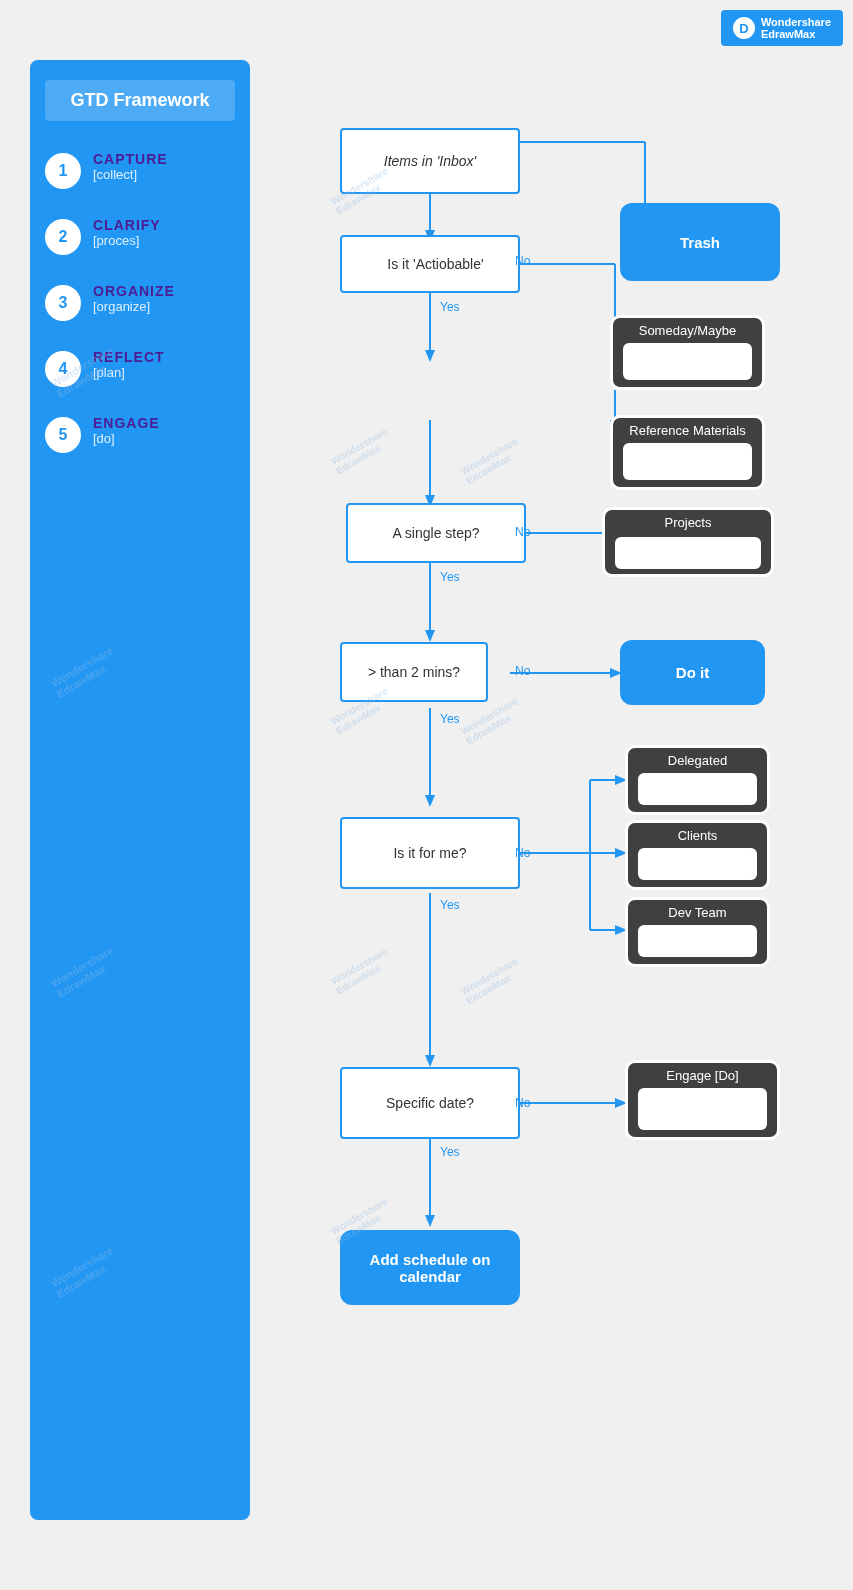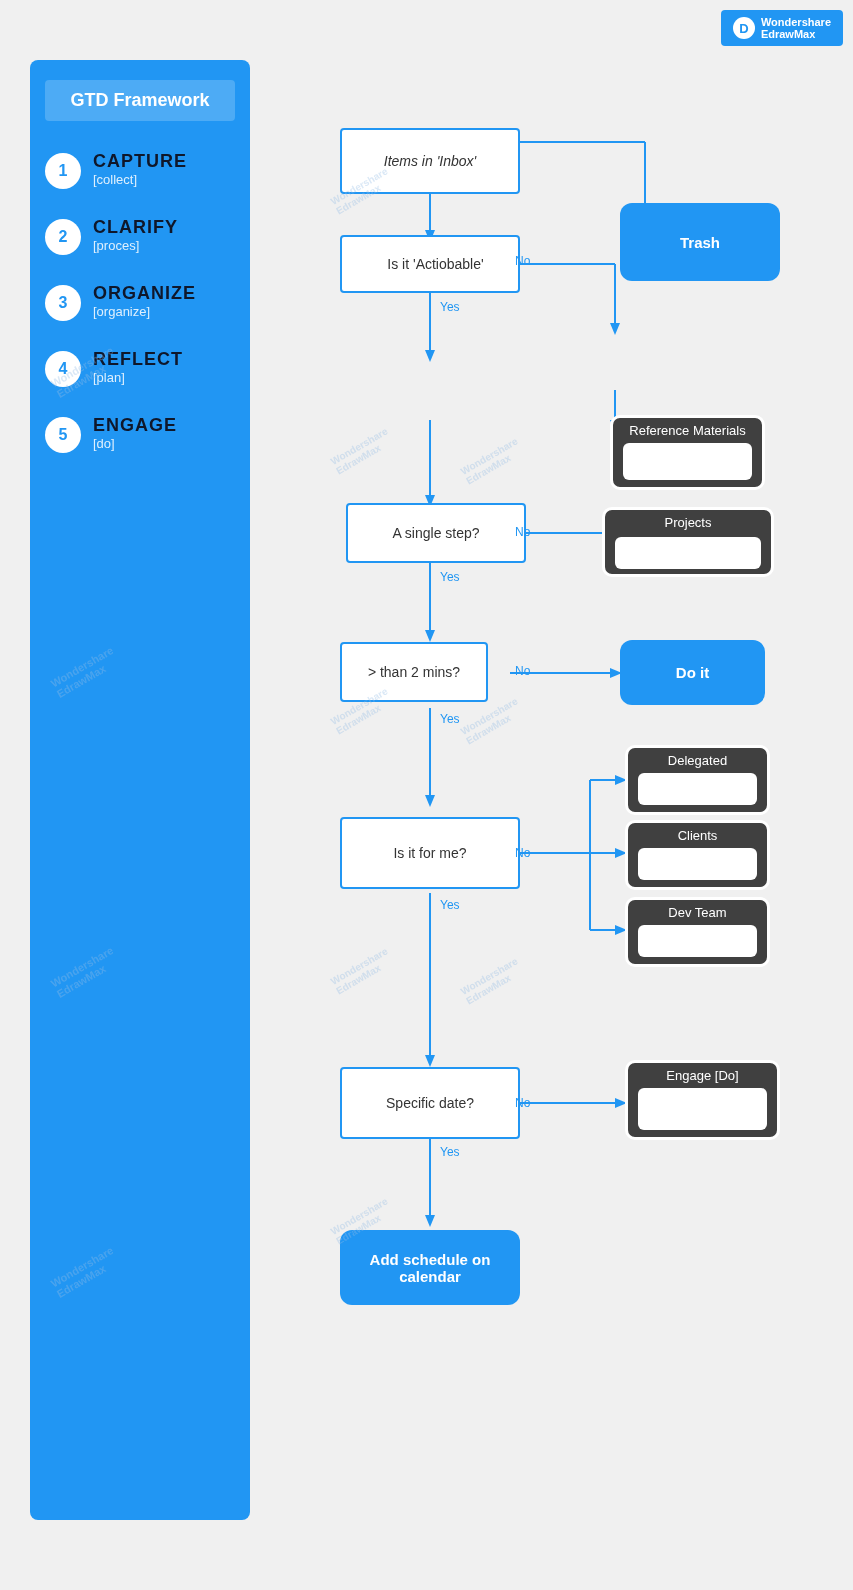--- a/index.html
+++ b/index.html
@@ -47,22 +47,22 @@
       height: 36px;
       border-radius: 50%;
       display: flex;
       align-items: center;
       justify-content: center;
       flex-shrink: 0;
       margin-right: 12px;
       margin-top: 2px;
     }
     .sidebar-text-main {
-      color: #0f172a;
-      font-size: 18px;
+      color: #4c1d95;
+      font-size: 14px;
       font-weight: bold;
       letter-spacing: 1px;
     }
     .sidebar-text-sub {
       color: rgba(255,255,255,0.85);
       font-size: 13px;
     }
 
     
     .watermark {
@@ -302,20 +302,24 @@
   </div>
 
   <div class="flow-box" style="left:70px; top:175px; width:180px; height:58px;padding-left:16px;">
     <span>Is it 'Actiobable'</span>
   </div>
 
   <div class="label-text" style="left:245px; top:194px;">No</div>
 
   <div class="label-text" style="left:170px; top:240px;">Yes</div>
 
+  <div class="flow-box-dark" style="left:340px; top:255px; width:155px; height:75px;">
+    <div class="flow-box-dark-label">Someday/Maybe</div>
+    <div class="flow-box-dark-inner" style="margin-top:18px;"></div>
+  </div>
 
   <div class="flow-box-dark" style="left:340px; top:355px; width:155px; height:75px;">
     <div class="flow-box-dark-label">Reference Materials</div>
     <div class="flow-box-dark-inner" style="margin-top:18px;"></div>
   </div>
 
   <div class="watermark" style="left:60px; top:120px; font-size:10px;">Wondershare<br>EdrawMax</div>
   <div class="watermark" style="left:60px; top:380px; font-size:10px;">Wondershare<br>EdrawMax</div>
   <div class="watermark" style="left:190px; top:390px; font-size:10px;">Wondershare<br>EdrawMax</div>
   <div class="watermark" style="left:60px; top:640px; font-size:10px;">Wondershare<br>EdrawMax</div>

